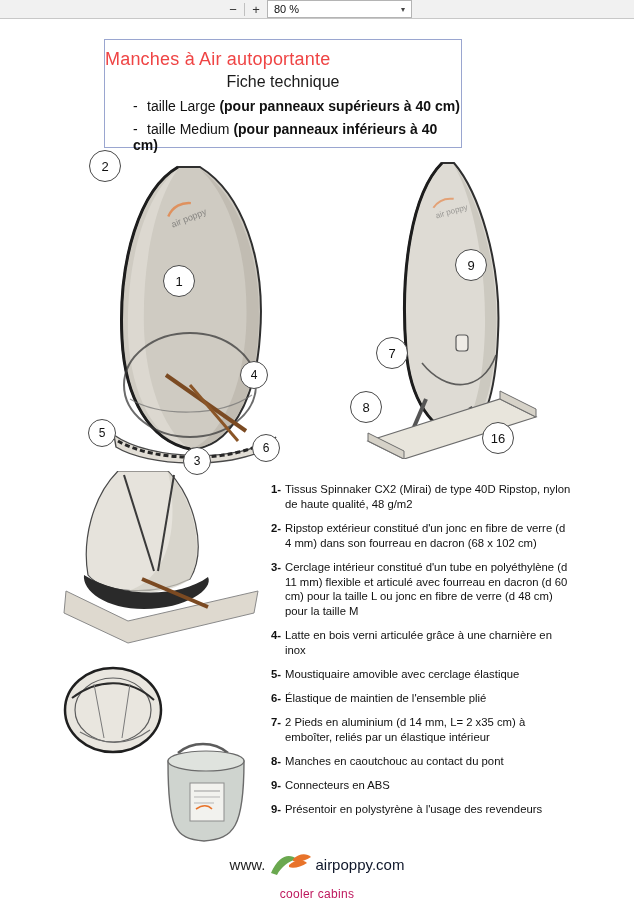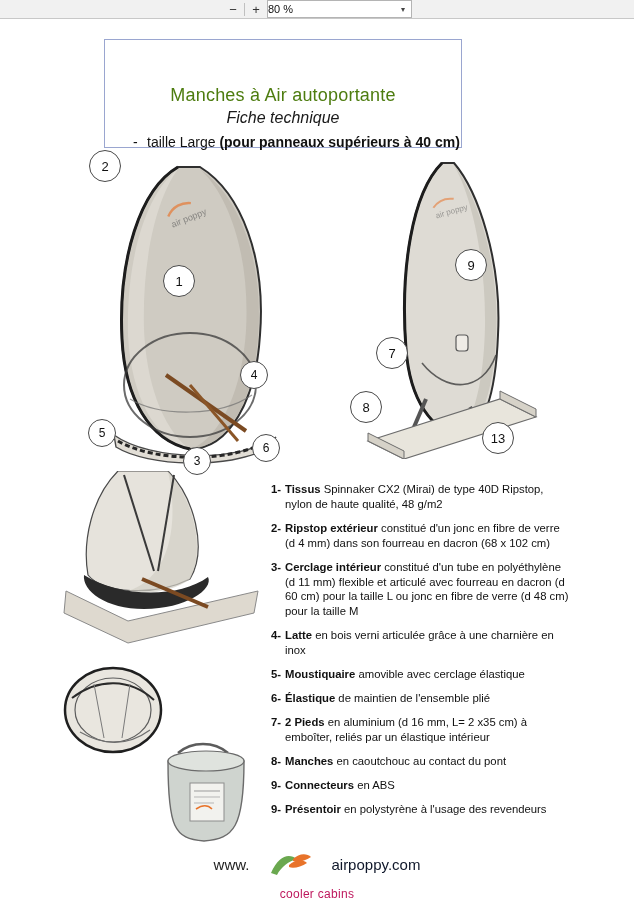--- a/index.html
+++ b/index.html
@@ -46,21 +46,21 @@
     height: 13px;
     background: #c0c0c0;
   }
   .zoom-select {
     width: 145px;
     height: 18px;
     background: #ffffff;
     border: 1px solid #b4b4b4;
     display: flex;
     align-items: center;
-    padding-left: 0;
+    padding-left: 6px;
     font-size: 11px;
     color: #111;
     position: relative;
     cursor: pointer;
   }
   .zoom-select .chev {
     position: absolute;
     right: 6px;
     top: 50%;
     transform: translateY(-50%);
@@ -81,32 +81,30 @@
     position: absolute;
     left: 104px;
     top: 20px;
     width: 358px;
     height: 109px;
     border: 1px solid #9aa6d0;
     background: #ffffff;
     padding-top: 9px;
   }
   .title-main {
-    text-align: center;
+    text-align: left;
     font-size: 18px;
-    color: #4d7c0f;
+    color: #ef4444;
     letter-spacing: .2px;
-    margin-top: 36px;
   }
   .title-sub {
     text-align: center;
     font-size: 16px;
     color: #1a1a1a;
     margin-top: 3px;
-    font-style: italic;
   }
   .size-line {
     font-size: 14px;
     color: #111;
     margin-top: 7px;
     padding-left: 28px;
   }
   .size-line .dash { display: inline-block; width: 14px; }
   .size-line .small { font-size: 14px; font-weight: bold; }
 
@@ -143,36 +141,36 @@
     margin-bottom: 9px;
   }
   .spec .num {
     width: 22px;
     flex: 0 0 22px;
     text-align: right;
     padding-right: 4px;
     font-weight: bold;
   }
   .spec .txt { flex: 1; }
-  .spec .txt b { font-weight: bold; }
+  .spec .txt b { font-weight: normal; }
 
   
   .footer {
     position: absolute;
     left: 0;
     top: 832px;
     width: 634px;
     text-align: center;
   }
   .brandline {
     font-size: 15px;
     color: #222;
     display: inline-flex;
     align-items: center;
-    gap: 18px;
+    gap: 2px;
   }
   .brandline .www { color: #222; }
   .brandline .name { color: #0f172a; }
   .tagline {
     margin-top: 10px;
     font-size: 12px;
     color: #be185d;
     letter-spacing: .3px;
     text-decoration: underline;
   }
@@ -195,20 +193,24 @@
 
 <div class="page">
 
   <div class="title-card">
     <div class="title-main">Manches à Air autoportante</div>
     <div class="title-sub">Fiche technique</div>
     <div class="size-line">
       <span class="dash">-</span><span>taille Large</span>
       <span class="small">(pour panneaux supérieurs à 40 cm)</span>
     </div>
+    <div class="size-line">
+      <span class="dash">-</span><span>taille Medium</span>
+      <span class="small">(pour panneaux inférieurs à 40 cm)</span>
+    </div>
   </div>
 
   <svg class="illus" style="left:70px; top:130px;" width="230" height="320" viewBox="0 0 230 320">
 
     <path d="M108 18 C70 40 48 110 52 190 C55 250 80 292 120 300 C160 300 186 250 190 186 C196 110 172 44 130 18 Z" fill="#cfcbc2" stroke="#2f2f2f" stroke-width="2"></path>
 
     <path d="M130 20 C170 48 194 112 188 188 C184 250 160 296 122 300 C152 286 172 240 176 182 C180 112 162 50 130 20 Z" fill="#bdb8ae" opacity="0.8"></path>
 
     <path d="M108 20 C76 44 56 110 58 186 C61 246 84 290 118 299 C92 278 76 232 74 180 C72 112 86 50 108 20 Z" fill="#ddd9d1" opacity="0.9"></path>
 
@@ -261,21 +263,21 @@
 
     <g transform="translate(82,54) rotate(-16)" opacity=".55">
       <path d="M0 5 C7 -1 15 -1 22 2" fill="none" stroke="#e8732a" stroke-width="2"></path>
       <text x="0" y="16" font-family="Liberation Sans, sans-serif" font-size="8" fill="#5c5c5c">air poppy</text>
     </g>
   </svg>
 
   <div class="callout md" style="left:455px; top:230px;">9</div>
   <div class="callout md" style="left:376px; top:318px;">7</div>
   <div class="callout md" style="left:350px; top:372px;">8</div>
-  <div class="callout md" style="left:482px; top:403px;">13</div>
+  <div class="callout md" style="left:482px; top:403px;">16</div>
 
   <svg class="illus" style="left:58px; top:452px;" width="205" height="175" viewBox="0 0 205 175">
     <rect x="0" y="0" width="205" height="175" fill="#ffffff"></rect>
 
     <path d="M60 0 C34 26 24 70 30 104 C44 122 96 126 132 108 C150 78 136 26 110 0 Z" fill="#e6e3dc" stroke="#4a4a4a" stroke-width="1.2"></path>
     <path d="M110 0 C134 28 148 76 132 108 C116 120 90 124 70 120 C104 110 124 66 110 0 Z" fill="#d2cec5" opacity=".7"></path>
 
     <line x1="66" y1="4" x2="96" y2="100" stroke="#3a3a3a" stroke-width="2"></line>
     <line x1="116" y1="4" x2="100" y2="100" stroke="#3a3a3a" stroke-width="2"></line>
 
@@ -326,21 +328,21 @@
     <div class="spec">
       <span class="num">5-</span>
       <span class="txt"><b>Moustiquaire</b><span> amovible avec cerclage élastique</span></span>
     </div>
     <div class="spec">
       <span class="num">6-</span>
       <span class="txt"><b>Élastique</b><span> de maintien de l'ensemble plié</span></span>
     </div>
     <div class="spec">
       <span class="num">7-</span>
-      <span class="txt"><b>2 Pieds</b><span> en aluminium (d 16 mm, L= 2 x35 cm) à emboîter, reliés par un élastique intérieur</span></span>
+      <span class="txt"><b>2 Pieds</b><span> en aluminium (d 14 mm, L= 2 x35 cm) à emboîter, reliés par un élastique intérieur</span></span>
     </div>
     <div class="spec">
       <span class="num">8-</span>
       <span class="txt"><b>Manches</b><span> en caoutchouc au contact du pont</span></span>
     </div>
     <div class="spec">
       <span class="num">9-</span>
       <span class="txt"><b>Connecteurs</b><span> en ABS</span></span>
     </div>
     <div class="spec">

